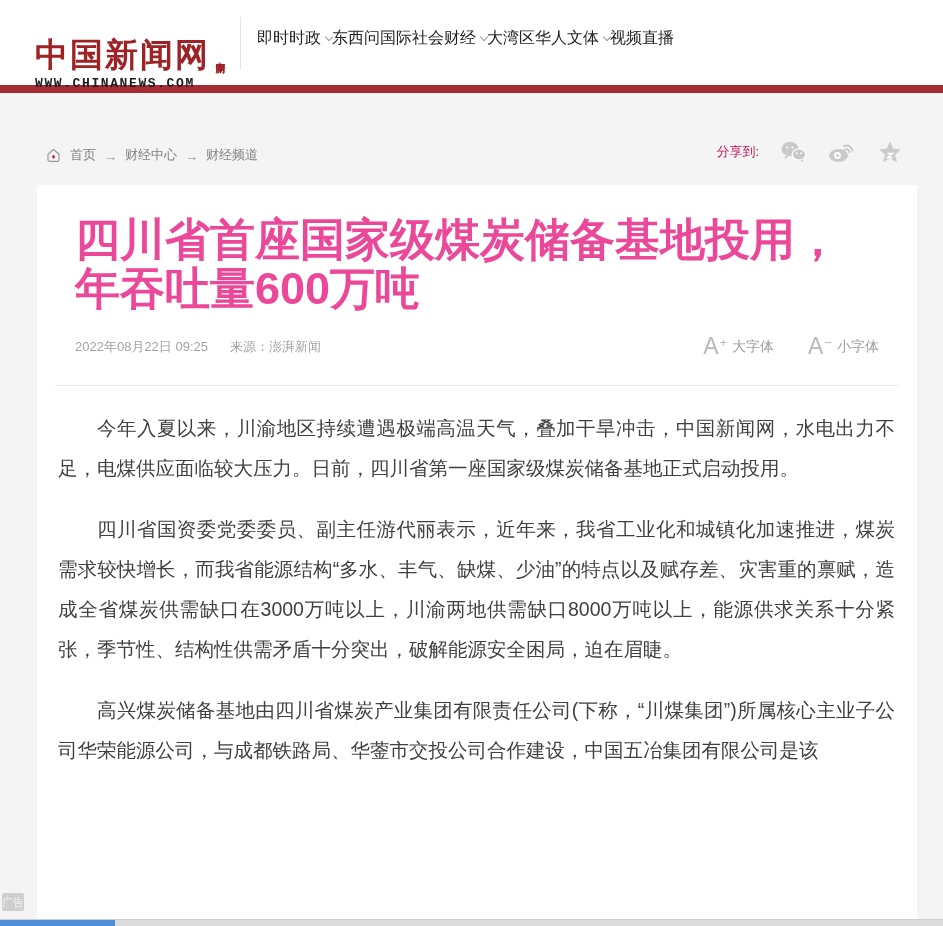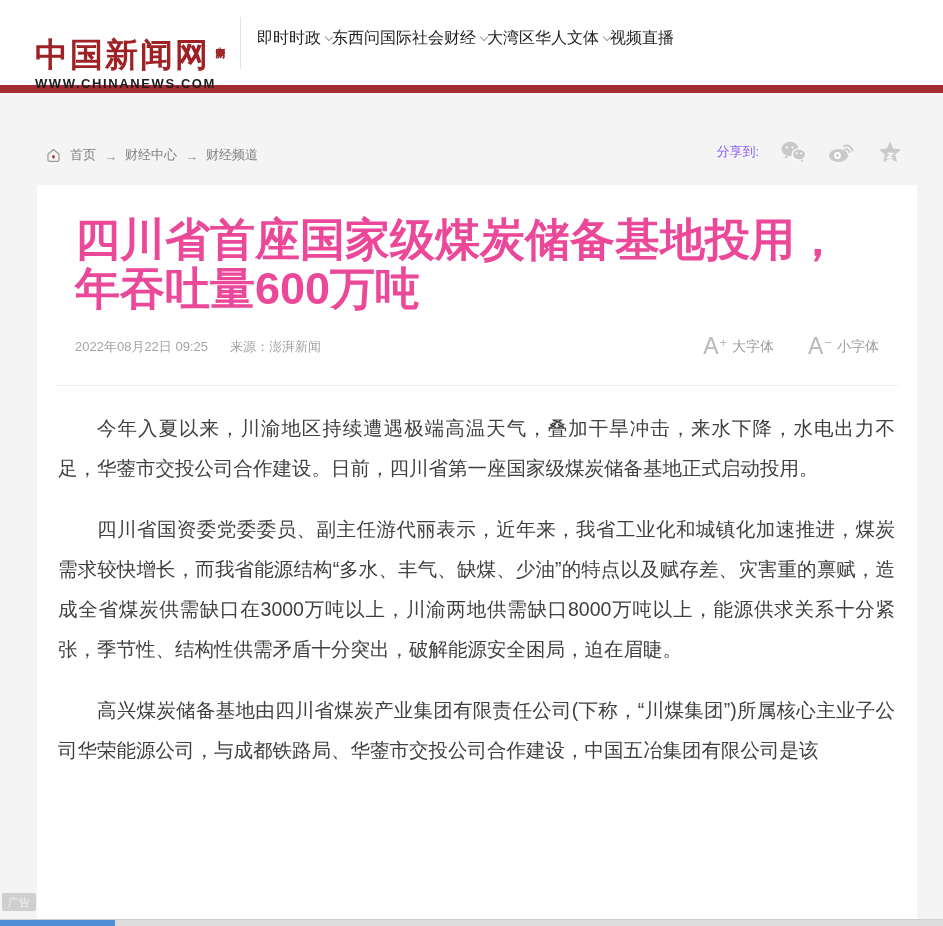--- a/index.html
+++ b/index.html
@@ -2,61 +2,61 @@
 <html><head>
 <meta charset="utf-8">
 <style>
   * { margin:0; padding:0; box-sizing:border-box; }
   html,body { width:943px; height:926px; overflow:hidden; background:#f4f4f4;
     font-family:"Liberation Sans","DejaVu Sans",sans-serif; }
 
   
   .site-header { width:943px; height:85px; background:#fff; display:flex; align-items:center; }
   .logo-block { margin-left:35px; display:flex; flex-direction:column; cursor:pointer; }
-  .logo-top { display:flex; align-items:flex-start;margin-top:44px; }
+  .logo-top { display:flex; align-items:center;margin-top:44px; }
   .logo-cn { font-size:33px; font-weight:900; color:#9e2126; letter-spacing:2px; line-height:34px;
              font-family:"Liberation Serif","DejaVu Serif",serif; }
   .logo-badge { writing-mode:vertical-rl; text-orientation:upright; font-size:10px; line-height:11px;
                 color:#9e2126; font-weight:700; margin-left:5px; margin-top:1px; letter-spacing:1px; }
-  .logo-url { font-size:13px; font-weight:700; color:#1c1c1c; letter-spacing:1.6px; margin-top:4px; }
+  .logo-url { font-size:13px; font-weight:700; color:#1c1c1c; letter-spacing:1.6px; margin-top:4px;font-family:Liberation Mono, monospace; }
   .v-divider { width:1px; height:52px; background:#e3e3e3; margin:0 16px 0 14px; }
   .main-nav { display:flex; align-items:center; font-size:16px; color:#1f1f1f;
               white-space:nowrap; overflow:hidden; flex:1; margin-top:-8px; }
   .nav-item { display:flex; align-items:center; cursor:pointer; }
   .chev { display:inline-block; width:6px; height:6px; border-right:1.5px solid #9a9a9a;
           border-bottom:1.5px solid #9a9a9a; transform:rotate(45deg); margin-left:5px; margin-top:-3px; }
 
   .red-bar { width:943px; height:8px; background:#a52b35; }
 
   
   .crumb-row { margin:47px 40px 0 45px; display:flex; align-items:flex-end; font-size:13px; color:#808080; }
   .crumb-row .sep { margin:0 8px; color:#8a8a8a; }
   .crumb-link { cursor:pointer; }
   .home-ico { margin-right:8px; display:inline-flex; }
-  .share-area { margin-left:auto; display:flex; align-items:center; gap:21px; color:#8b5cf6; }
+  .share-area { margin-left:auto; display:flex; align-items:center; gap:21px; color:#be185d; }
   .share-ico { cursor:pointer; display:inline-flex; }
 
   
   .article-card { position:absolute; left:37px; top:185px; width:880px; height:760px; background:#fff; }
   .article-title { padding:30px 40px 0 38px; font-size:45px; line-height:49px; font-weight:700; color:#ec4899; }
   .meta-row { display:flex; align-items:center; padding:0 38px; margin-top:20px; }
   .meta-date { font-size:13px; color:#a3a3a3; }
   .meta-src { font-size:13px; color:#a3a3a3; margin-left:22px; }
   .font-controls { margin-left:auto; display:flex; align-items:center; gap:34px; }
   .fc-btn { display:flex; align-items:center; cursor:pointer; }
   .fc-a { font-size:23px; color:#b9b9b9; font-weight:400; }
   .fc-sign { font-size:13px; color:#b9b9b9; margin:-8px 5px 0 1px; }
   .fc-label { font-size:14px; color:#9d9d9d; }
   .title-divider { margin:25px 18px 0 18px; border-bottom:1px solid #ededed; }
   .article-body { padding:22px 22px 0 21px; }
   .article-body p { font-size:19.5px; line-height:40px; color:#404040; text-align:justify;
                     text-indent:2em; margin-bottom:21px; }
 
   
-  .ad-badge { position:absolute; left:2px; top:893px; width:34px; height:18px; background:#cfcfcf;
+  .ad-badge { position:absolute; left:2px; top:893px; width:22px; height:18px; background:#cfcfcf;
               color:#efefef; font-size:11px; display:flex; align-items:center; justify-content:center;
               border-radius:2px; }
   .hscrollbar { position:absolute; left:0; bottom:0; width:943px; height:7px; background:#dcdcdc;
                 border-top:1px solid #cfcfcf; }
   .hscroll-thumb { position:absolute; left:0; top:0; width:115px; height:7px; background:#508ed9; }
 </style>
 </head>
 <body>
 
 <header class="site-header">
@@ -172,21 +172,21 @@
         <span class="fc-a">A</span>
           <span class="fc-sign">−</span>
           <span class="fc-label">小字体</span>
       </span>
     </div>
   </div>
 
   <div class="title-divider"></div>
 
   <div class="article-body">
-    <p>今年入夏以来，川渝地区持续遭遇极端高温天气，叠加干旱冲击，来水下降，水电出力不足，华蓥市交投公司合作建设。日前，四川省第一座国家级煤炭储备基地正式启动投用。</p>
+    <p>今年入夏以来，川渝地区持续遭遇极端高温天气，叠加干旱冲击，中国新闻网，水电出力不足，电煤供应面临较大压力。日前，四川省第一座国家级煤炭储备基地正式启动投用。</p>
     <p>四川省国资委党委委员、副主任游代丽表示，近年来，我省工业化和城镇化加速推进，煤炭需求较快增长，而我省能源结构“多水、丰气、缺煤、少油”的特点以及赋存差、灾害重的禀赋，造成全省煤炭供需缺口在3000万吨以上，川渝两地供需缺口8000万吨以上，能源供求关系十分紧张，季节性、结构性供需矛盾十分突出，破解能源安全困局，迫在眉睫。</p>
     <p>高兴煤炭储备基地由四川省煤炭产业集团有限责任公司(下称，“川煤集团”)所属核心主业子公司华荣能源公司，与成都铁路局、华蓥市交投公司合作建设，中国五冶集团有限公司是该</p>
   </div>
 </main>
 
 <div class="ad-badge">广告</div>
 
 <div class="hscrollbar">
   <div class="hscroll-thumb"></div>
 </div>

